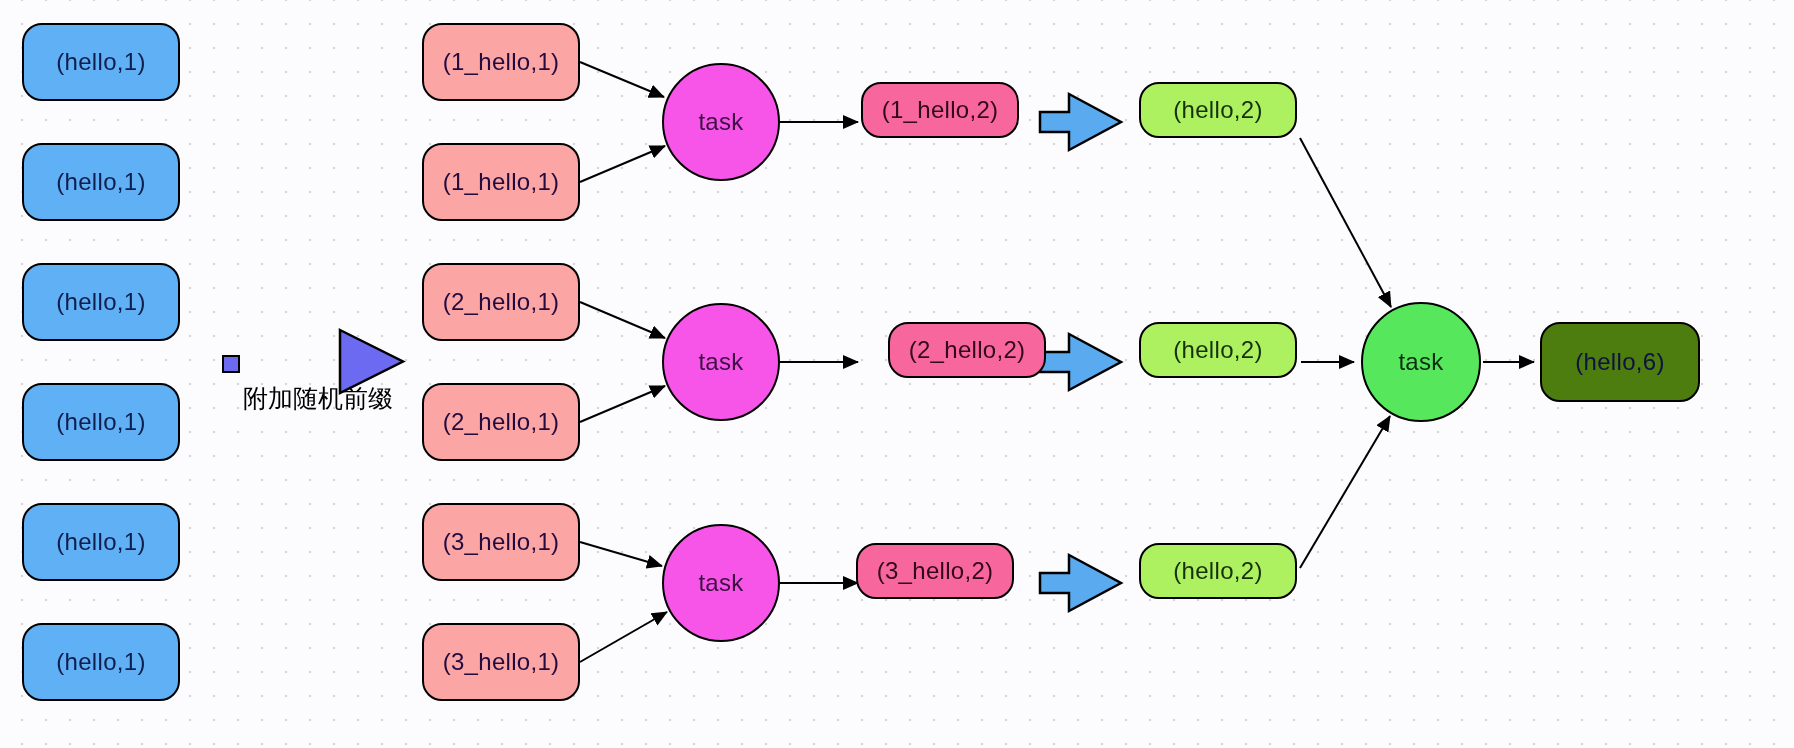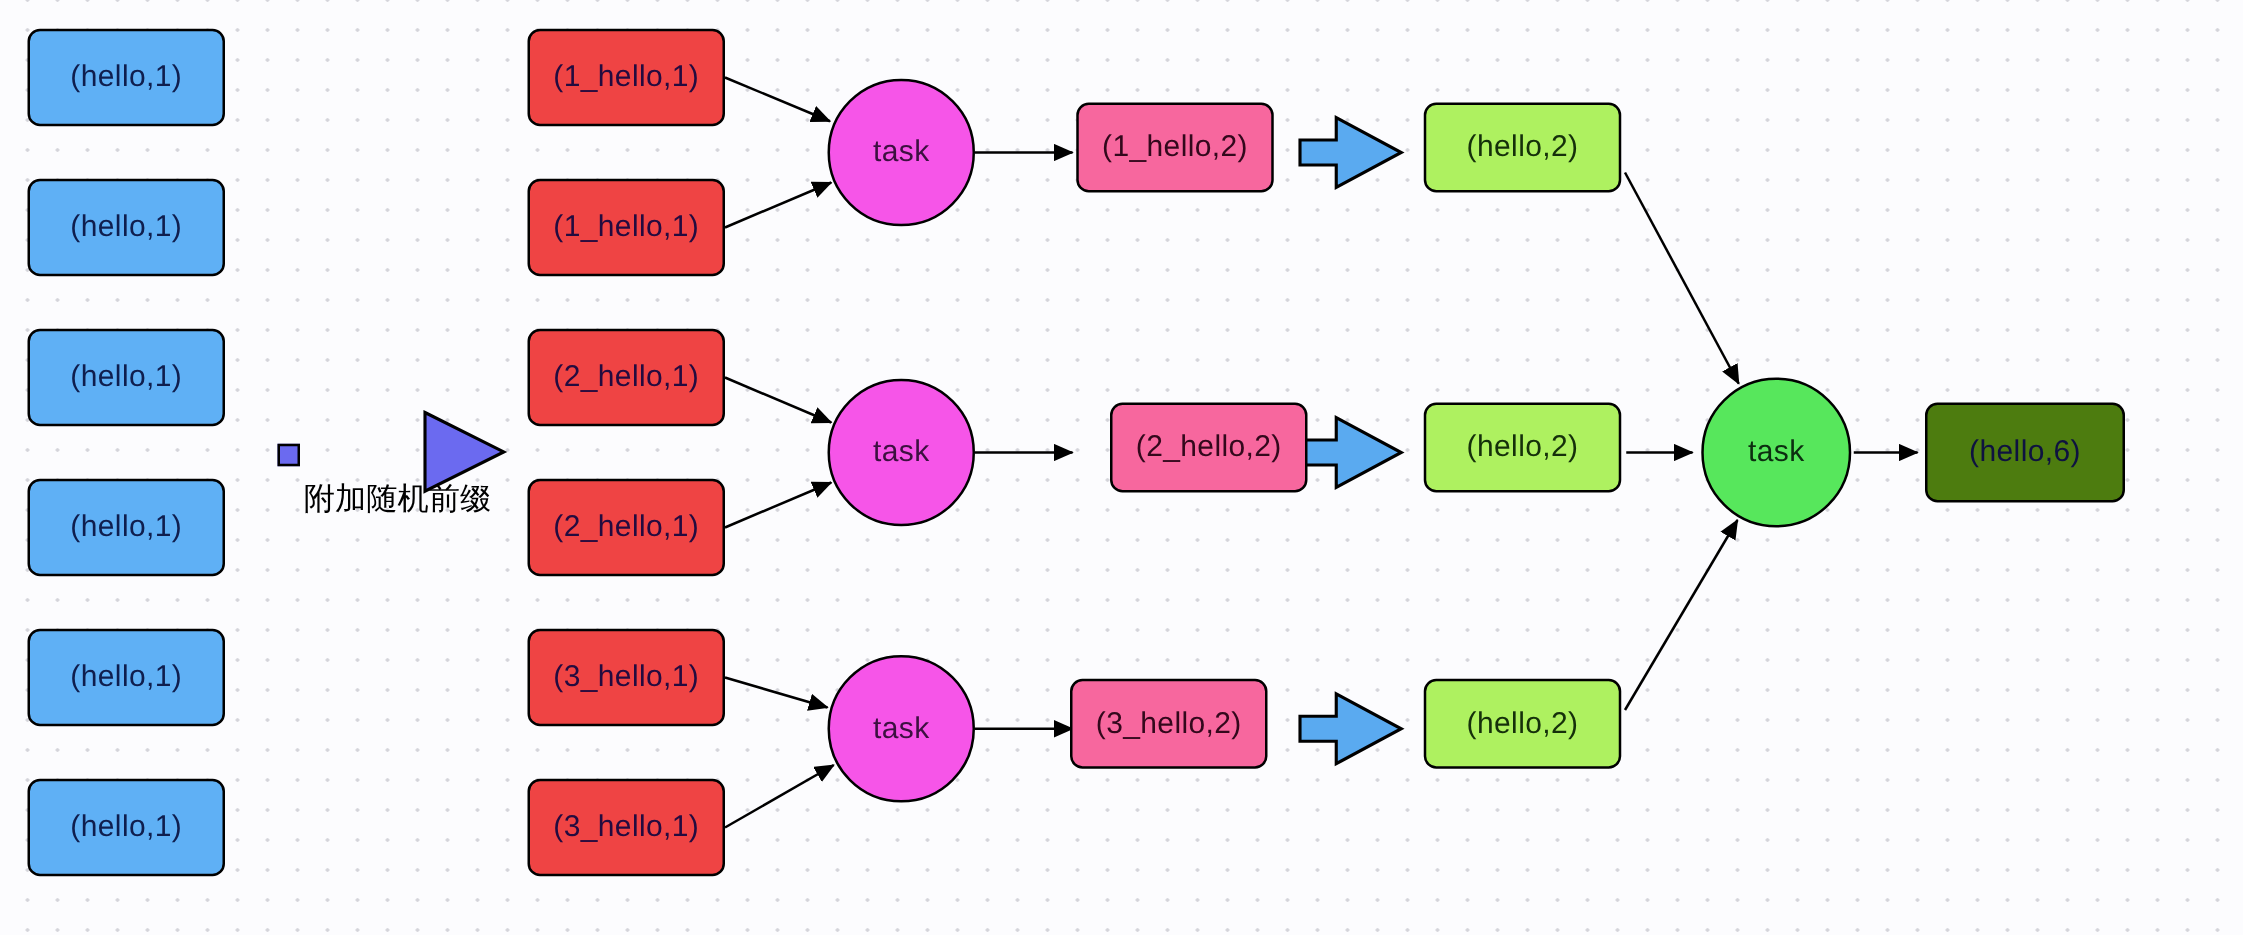--- a/index.html
+++ b/index.html
@@ -6,29 +6,29 @@
   body{
     width:1794px;height:748px;position:relative;overflow:hidden;
     font-family:"Liberation Sans", sans-serif;
     background-color:#fcfcfe;
     background-image:radial-gradient(circle, #d4d4da 1.2px, transparent 1.6px);
     background-size:24px 24px;
     background-position:10px 12px;
   }
   .node{
     position:absolute;box-sizing:border-box;
-    border:2.5px solid #000;border-radius:10px;
+    border:2.5px solid #000;border-radius:20px;
     display:flex;align-items:center;justify-content:center;
     font-size:24px;letter-spacing:.3px;z-index:2;
   }
   .box{width:158px;height:78px;}
-  .tallbox{width:158px;height:72px;}
+  .tallbox{width:158px;height:56px;}
   .circle{width:118px;height:118px;border-radius:50%;}
   .blue-node{background:#5fb0f5;color:#0f1e4e;}
-  .purple-node{background:#ef4444;color:#230b3f;}
+  .purple-node{background:#fca5a5;color:#230b3f;}
   .magenta-circle{background:#f655e8;color:#3c1040;}
   .pink-node{background:#f7679e;color:#33081c;}
   .green-node{background:#aef160;color:#15300a;}
   .green-circle{background:#57e75c;color:#0c2e10;width:120px;height:120px;}
   .violet-node{background:#4d7c0f;color:#0e1240;width:160px;height:80px;}
   #wires{position:absolute;left:0;top:0;z-index:1;}
   .prefix-square{
     position:absolute;left:222px;top:355px;width:18px;height:18px;
     background:#6b6af0;border:2px solid #000;box-sizing:border-box;z-index:3;
   }

